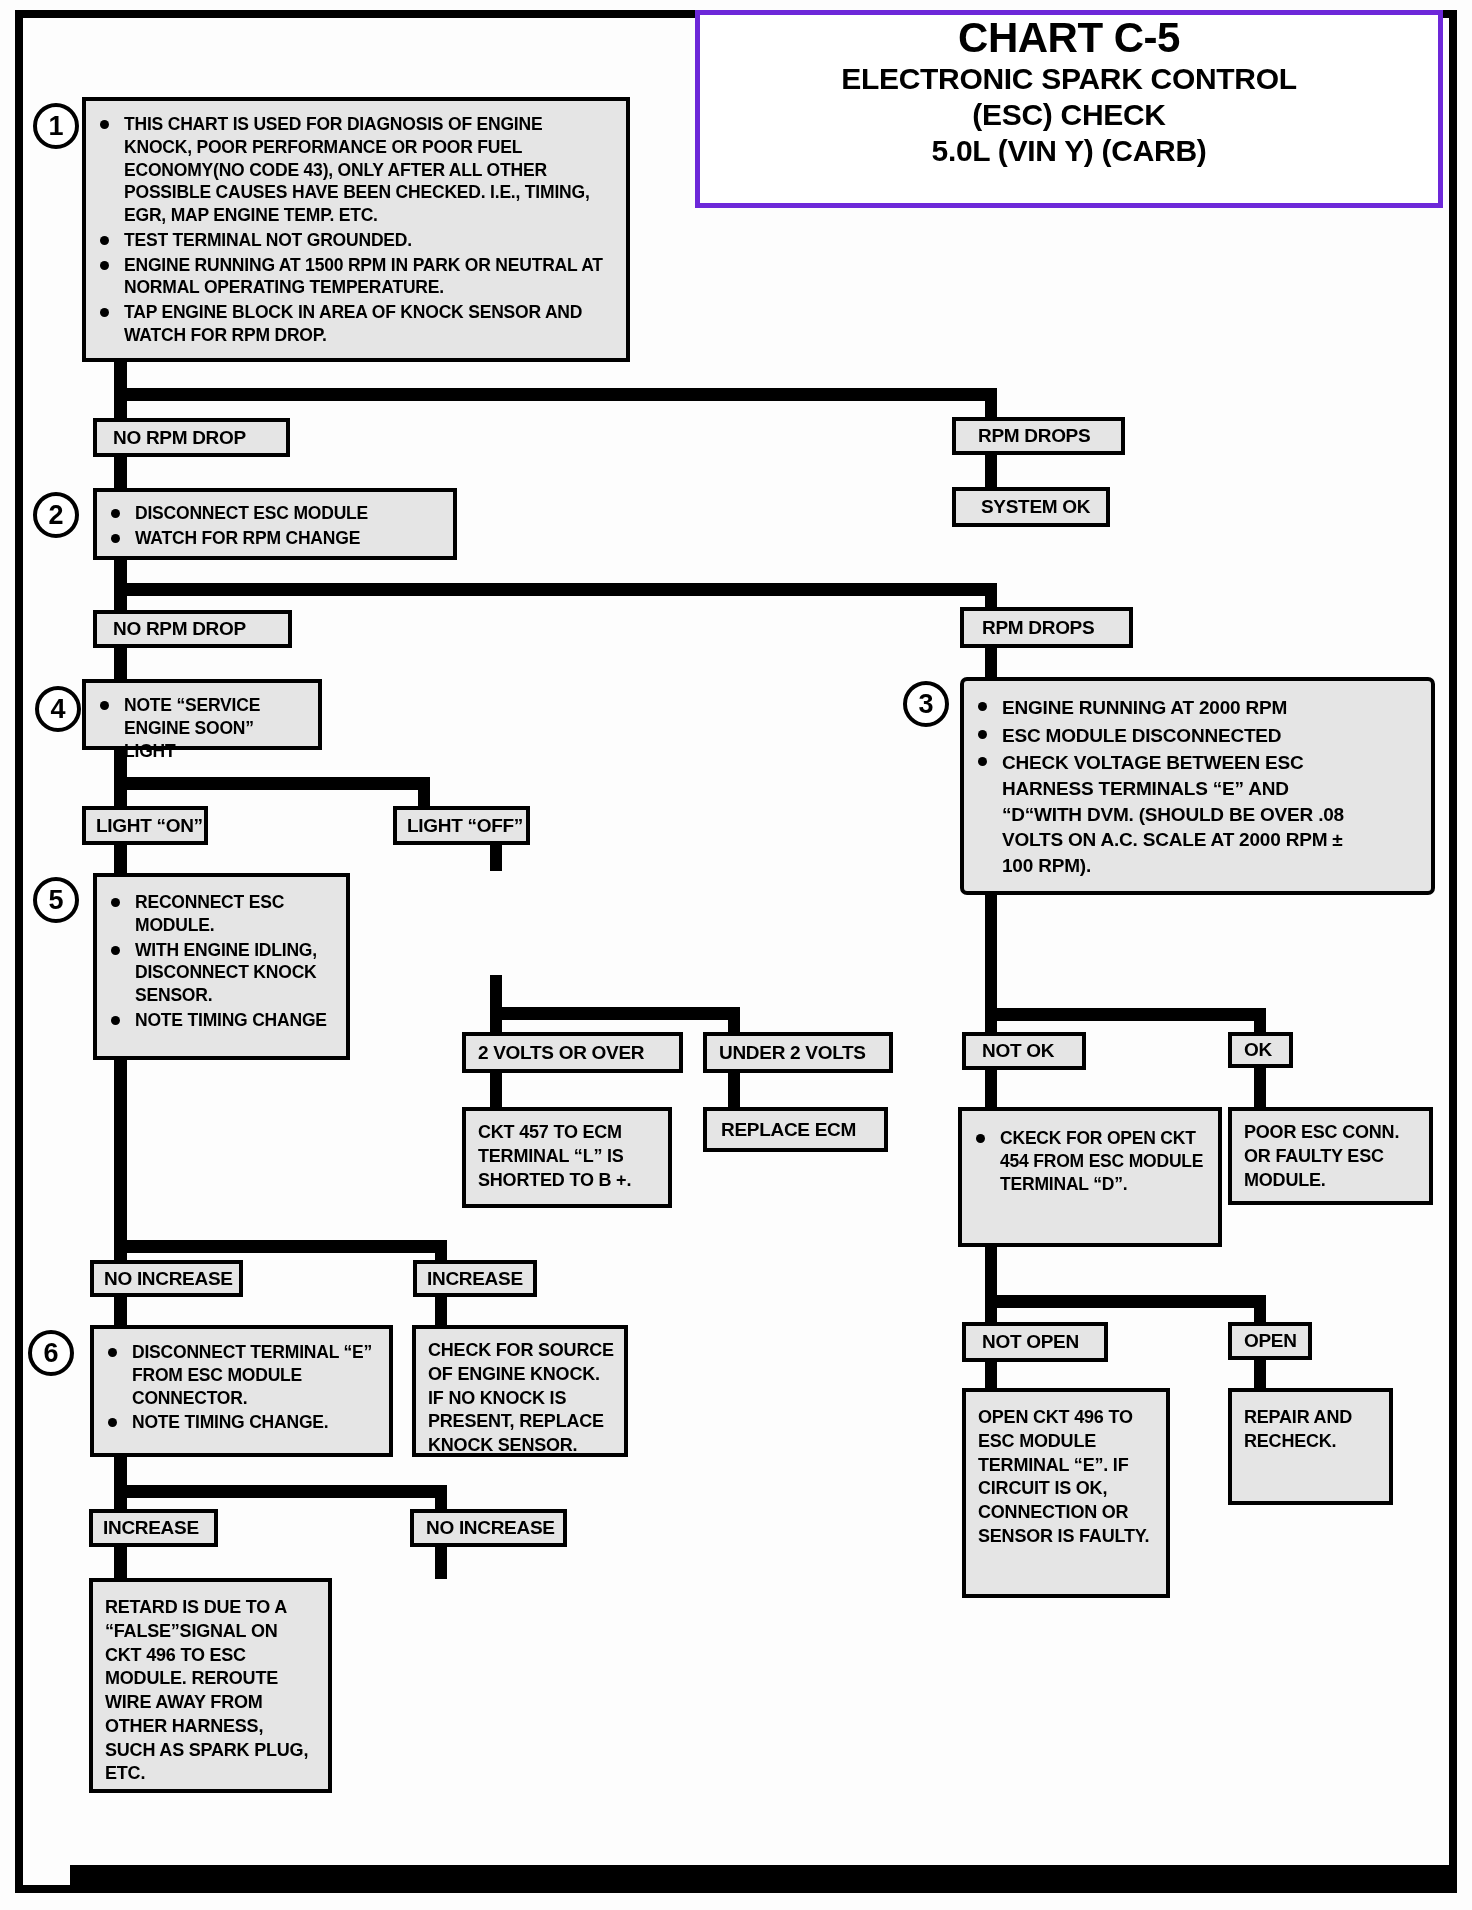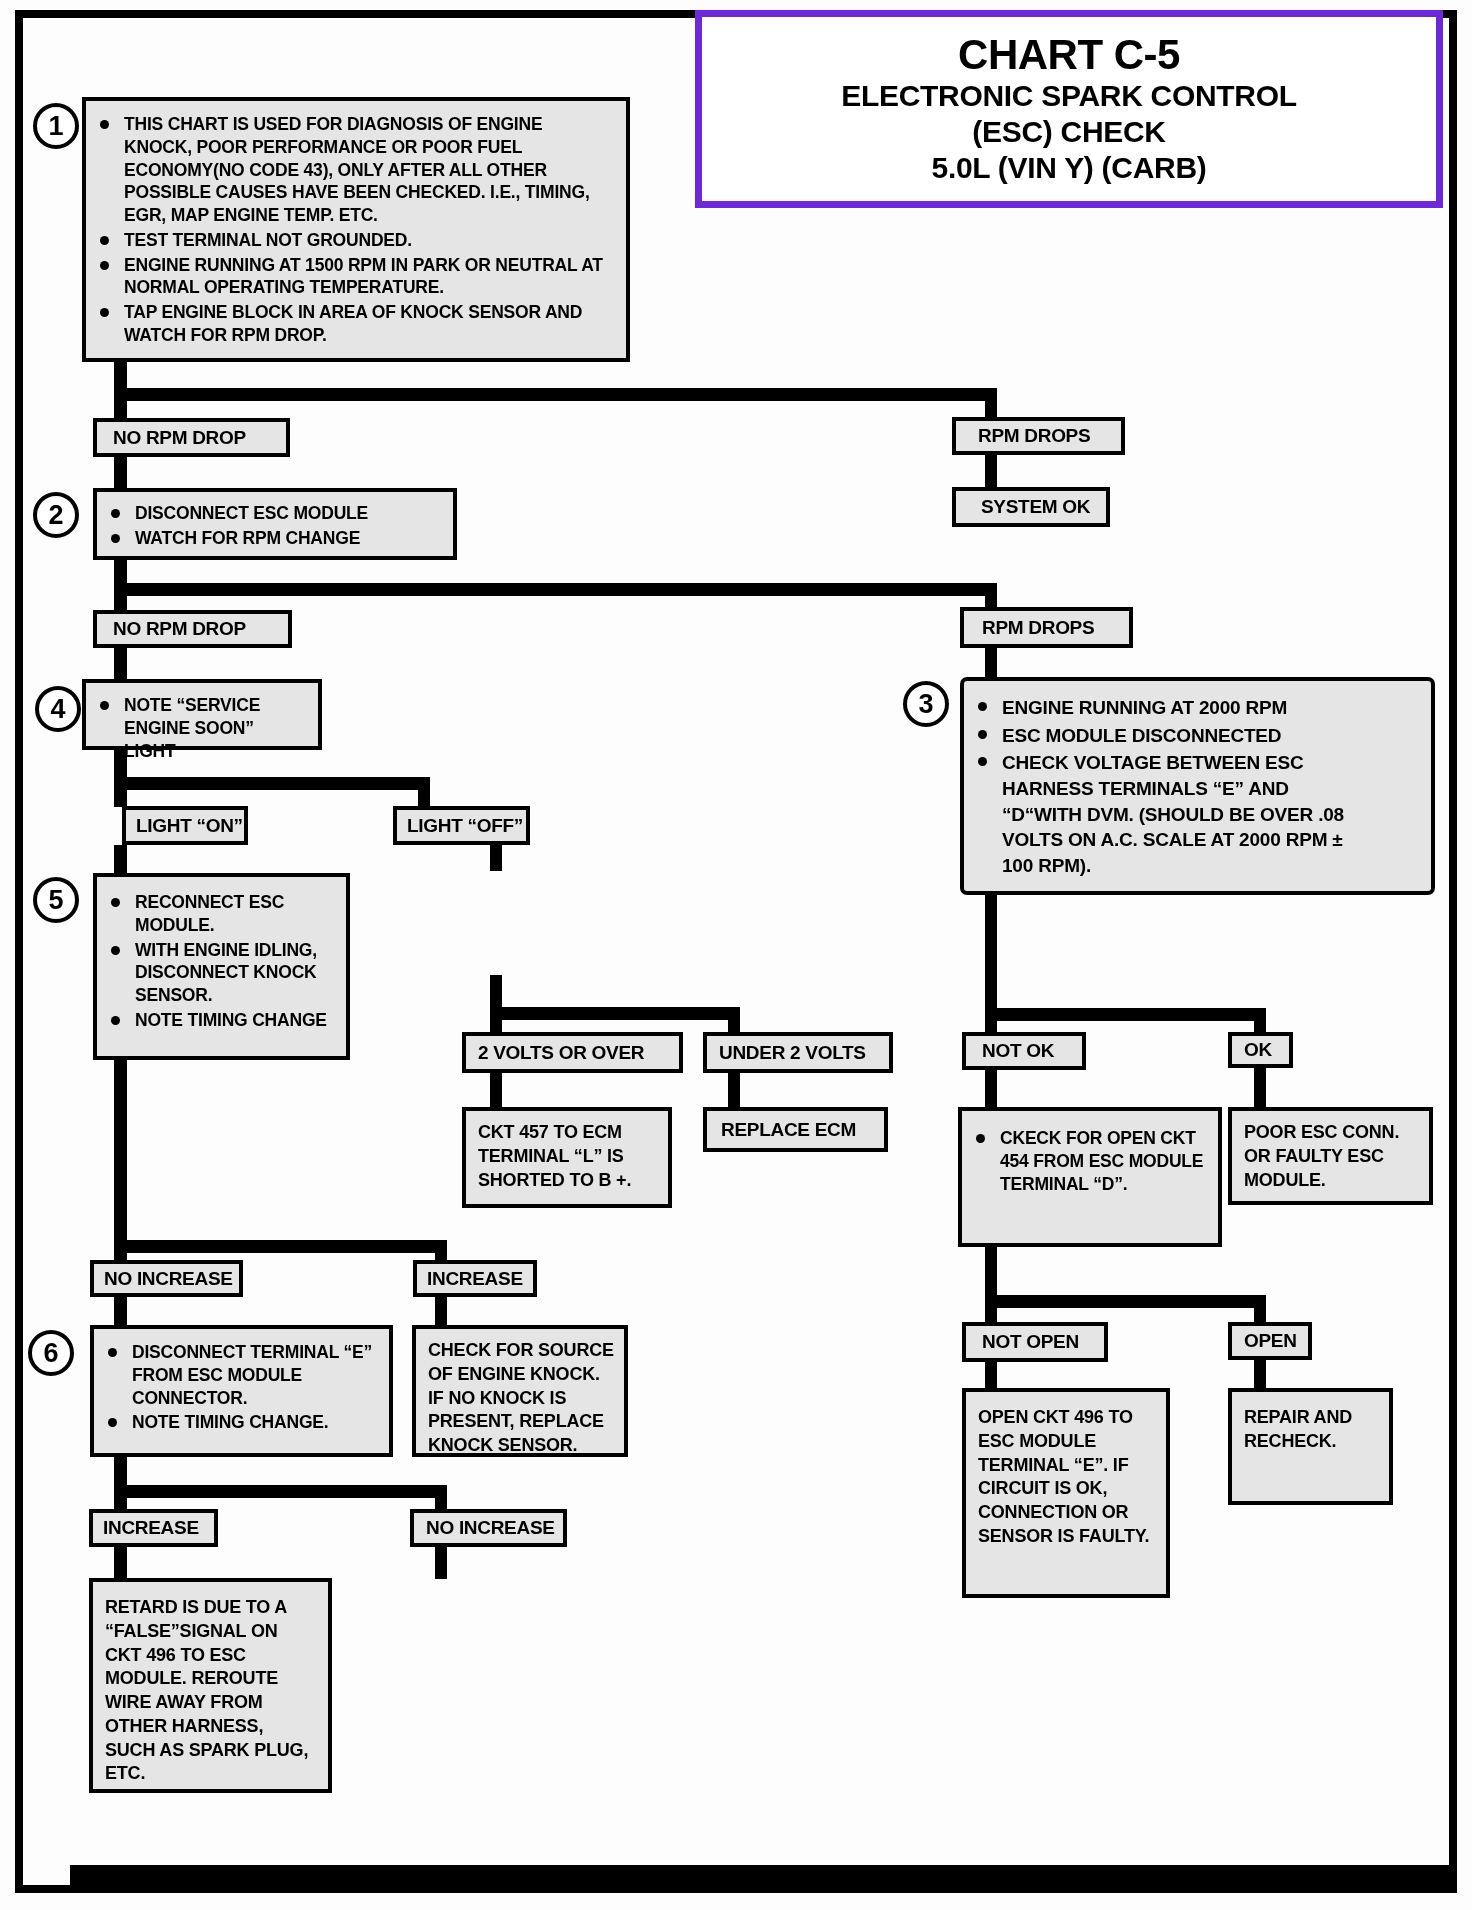--- a/index.html
+++ b/index.html
@@ -16,23 +16,23 @@
   .bl{padding:10px 8px 8px 4px;}
   .brow{display:flex;align-items:flex-start;font-size:17.5px;line-height:1.3;
         letter-spacing:-0.2px;margin-top:2px;}
   .big .brow{font-size:19px;line-height:1.35;}
   .dot{flex:none;width:9px;height:9px;border-radius:50%;background:#000;margin:7px 15px 0 10px;}
   .btext{flex:1;padding-right:4px;}
   .cir{position:absolute;width:46px;height:46px;border:4px solid #000;border-radius:50%;
        background:#fff;display:flex;align-items:center;justify-content:center;
        font-size:27px;box-sizing:border-box;}
   .cn{position:absolute;background:#000;}
-  .title{position:absolute;left:695px;top:10px;width:748px;height:198px;border:7px solid #6d28d9;
+  .title{position:absolute;left:695px;top:10px;width:748px;height:198px;border:5px solid #6d28d9;
          box-sizing:border-box;background:#fff;display:flex;flex-direction:column;
-         align-items:center;justify-content:center;text-align:center;}
+         align-items:center;text-align:center;}
   .title .h1{font-size:42px;letter-spacing:-0.5px;line-height:1.1;}
   .title .h2{font-size:30px;line-height:1.2;letter-spacing:-0.3px;}
 </style>
 </head>
 <body>
 
 <div class="page">
 
   <div class="frame"></div>
   <div class="bar" style="left:70px;top:1865px;width:1379px;height:28px;"></div>
@@ -143,21 +143,21 @@
     <div class="brow">
         <span class="dot"></span>
         <span class="btext" style="max-width:370px;">ESC MODULE DISCONNECTED</span>
       </div>
     <div class="brow">
         <span class="dot"></span>
         <span class="btext" style="max-width:370px;">CHECK VOLTAGE BETWEEN ESC HARNESS TERMINALS “E” AND “D“WITH DVM. (SHOULD BE OVER .08 VOLTS ON A.C. SCALE AT 2000 RPM ± 100 RPM).</span>
       </div>
   </div>
 
-  <div class="b lb" style="left:82px;top:806px;width:126px;height:39px;padding-left:10px;margin-left:40px;">LIGHT “ON”</div>
+  <div class="b lb" style="left:82px;top:806px;width:126px;height:39px;padding-left:10px;">LIGHT “ON”</div>
   <div class="b lb" style="left:393px;top:806px;width:137px;height:39px;padding-left:10px;">LIGHT “OFF”</div>
 
   <div class="cir" style="left:33px;top:877px;">5</div>
   <div class="b bl" style="left:93px;top:873px;width:257px;height:187px;padding-top:12px;">
     <div class="brow">
         <span class="dot"></span>
         <span class="btext">RECONNECT ESC MODULE.</span>
       </div>
     <div class="brow">
         <span class="dot"></span>

